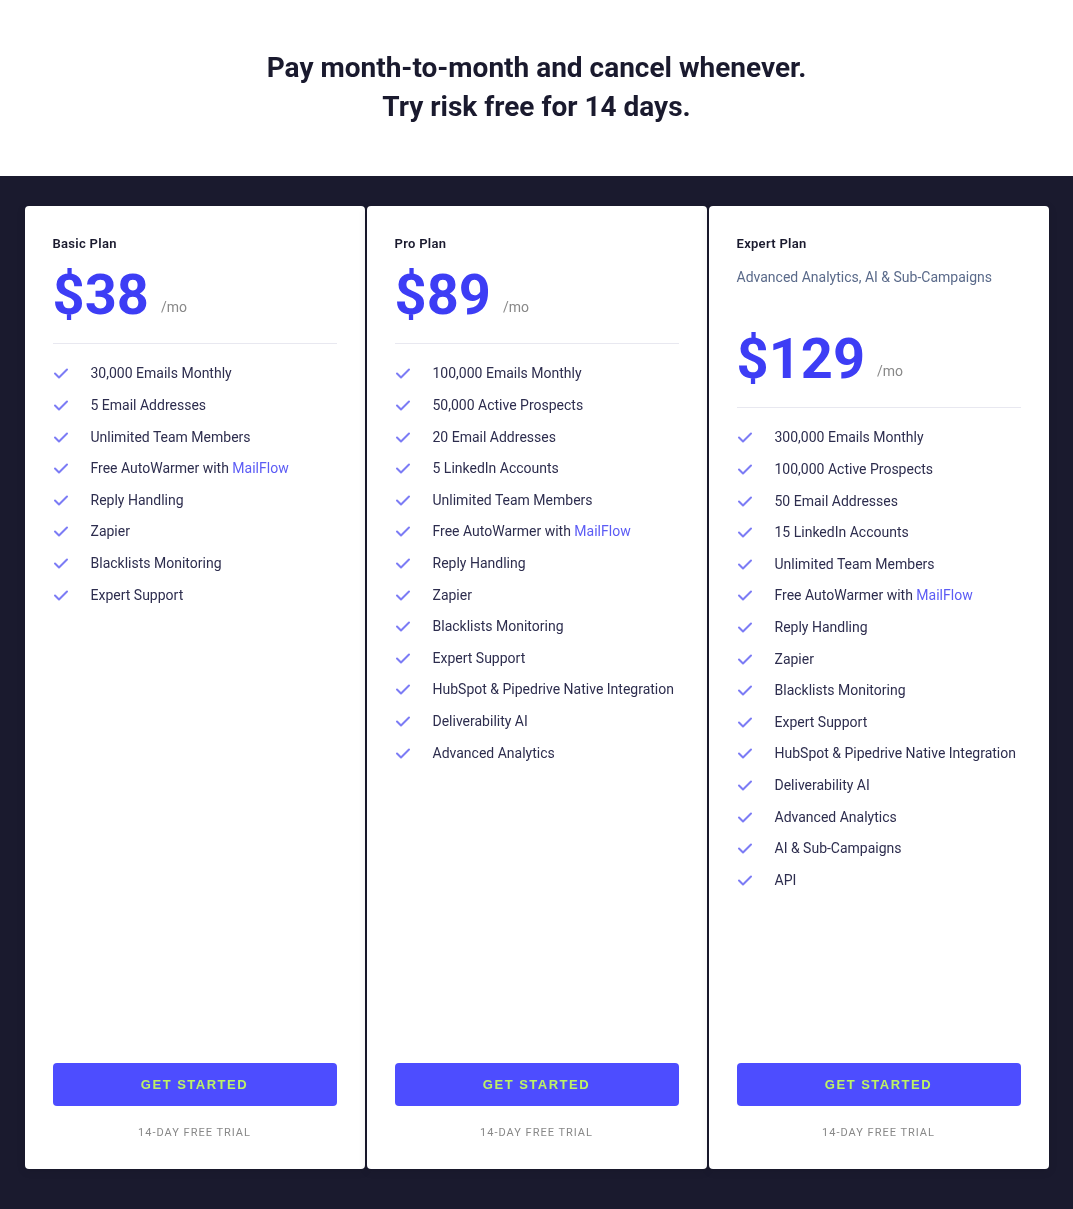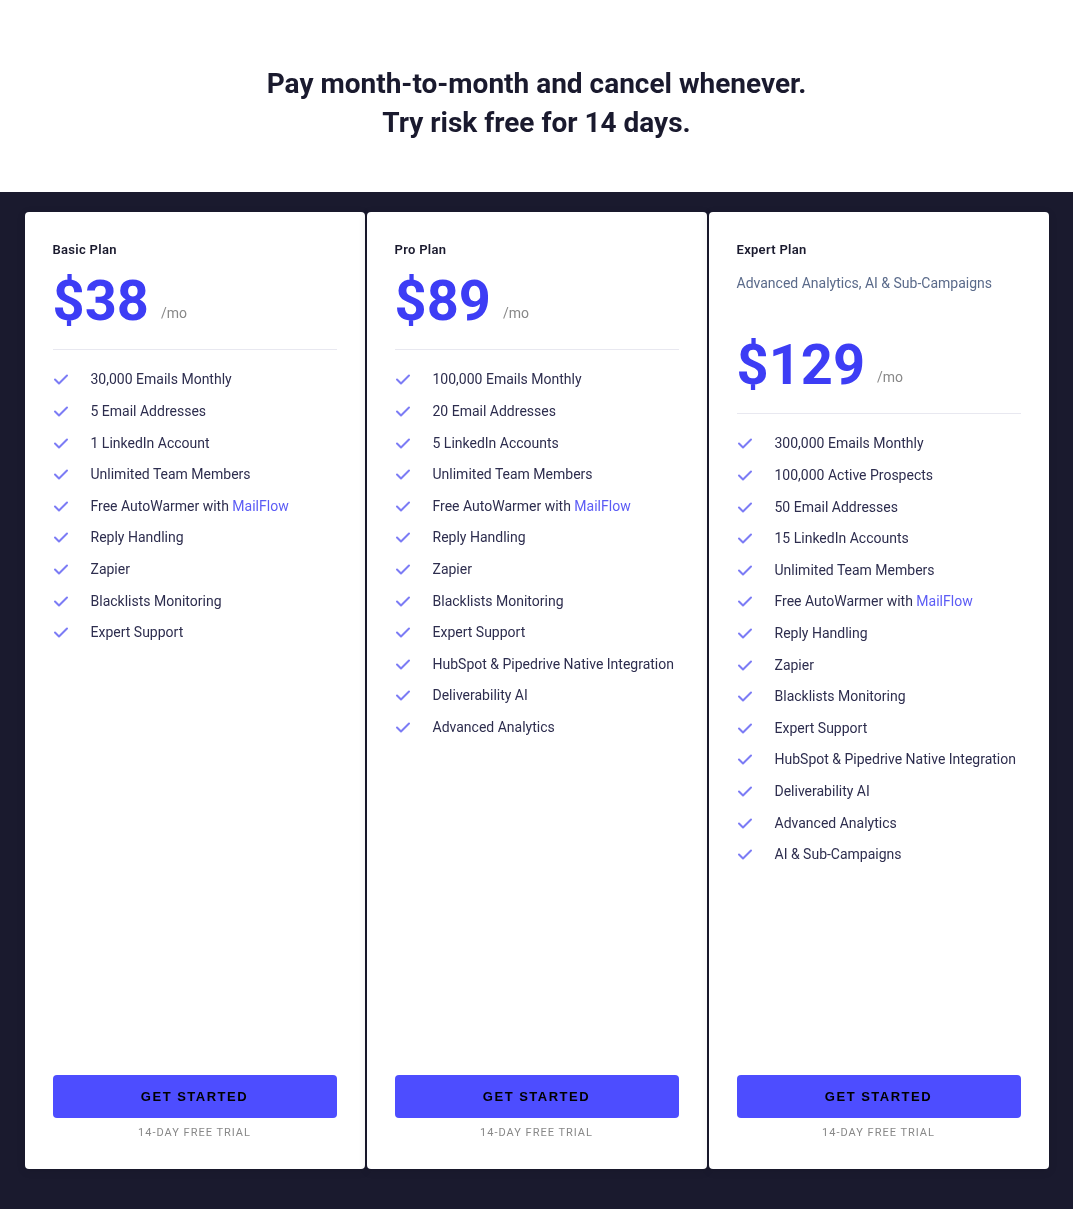--- a/index.html
+++ b/index.html
@@ -14,34 +14,34 @@
       min-height: 1209px;
       display: flex;
       flex-direction: column;
       align-items: center;
     }
 
     .header-section {
       background: #ffffff;
       width: 100%;
       text-align: center;
-      padding: 64px 20px 50px;
+      padding: 48px 20px 50px;
     }
 
     .header-title {
       font-size: 28px;
       font-weight: 700;
       color: #1a1a2e;
       line-height: 1.4;
     }
 
     .plans-wrapper {
       background-color: #1a1a2e;
       width: 100%;
-      padding: 20px 20px 40px;
+      padding: 30px 20px 40px;
       display: flex;
       justify-content: center;
       gap: 0;
       flex: 1;
     }
 
     .plan-card {
       background: #ffffff;
       border-radius: 4px;
       padding: 30px 28px 30px;
@@ -126,31 +126,31 @@
       height: 16px;
     }
 
     .feature-link {
       color: #5c5cf5;
       text-decoration: none;
     }
 
     .cta-button {
       background-color: #4d4dff;
-      color: #000000;
+      color: #bef264;
       border: none;
       border-radius: 4px;
       padding: 14px 20px;
       font-size: 13px;
       font-weight: 700;
       letter-spacing: 1.5px;
       text-transform: uppercase;
       cursor: pointer;
       width: 100%;
-      margin-bottom: 8px;
+      margin-bottom: 20px;
     }
 
     .trial-text {
       text-align: center;
       font-size: 11px;
       color: #888;
       letter-spacing: 1px;
       text-transform: uppercase;
     }
   </style>
@@ -178,26 +178,20 @@
           <span class="check-icon"><svg viewBox="0 0 16 16" fill="none" xmlns="http://www.w3.org/2000/svg">
         <path d="M2 8.5L6 12.5L14 4.5" stroke="#7c7cf5" stroke-width="2" stroke-linecap="round" stroke-linejoin="round"></path>
       </svg></span>
           <span>30,000 Emails Monthly</span>
         </li>
         <li class="feature-item">
           <span class="check-icon"><svg viewBox="0 0 16 16" fill="none" xmlns="http://www.w3.org/2000/svg">
         <path d="M2 8.5L6 12.5L14 4.5" stroke="#7c7cf5" stroke-width="2" stroke-linecap="round" stroke-linejoin="round"></path>
       </svg></span>
           <span>5 Email Addresses</span>
-        </li>
-        <li class="feature-item">
-          <span class="check-icon"><svg viewBox="0 0 16 16" fill="none" xmlns="http://www.w3.org/2000/svg">
-        <path d="M2 8.5L6 12.5L14 4.5" stroke="#7c7cf5" stroke-width="2" stroke-linecap="round" stroke-linejoin="round"></path>
-      </svg></span>
-          <span>1 LinkedIn Account</span>
         </li>
         <li class="feature-item">
           <span class="check-icon"><svg viewBox="0 0 16 16" fill="none" xmlns="http://www.w3.org/2000/svg">
         <path d="M2 8.5L6 12.5L14 4.5" stroke="#7c7cf5" stroke-width="2" stroke-linecap="round" stroke-linejoin="round"></path>
       </svg></span>
           <span>Unlimited Team Members</span>
         </li>
         <li class="feature-item">
           <span class="check-icon"><svg viewBox="0 0 16 16" fill="none" xmlns="http://www.w3.org/2000/svg">
         <path d="M2 8.5L6 12.5L14 4.5" stroke="#7c7cf5" stroke-width="2" stroke-linecap="round" stroke-linejoin="round"></path>
@@ -238,20 +232,26 @@
         <span class="price-amount">$89</span>
         <span class="price-period">/mo</span>
       </div>
       <hr class="divider">
       <ul class="features-list">
         <li class="feature-item">
           <span class="check-icon"><svg viewBox="0 0 16 16" fill="none" xmlns="http://www.w3.org/2000/svg">
         <path d="M2 8.5L6 12.5L14 4.5" stroke="#7c7cf5" stroke-width="2" stroke-linecap="round" stroke-linejoin="round"></path>
       </svg></span>
           <span>100,000 Emails Monthly</span>
+        </li>
+        <li class="feature-item">
+          <span class="check-icon"><svg viewBox="0 0 16 16" fill="none" xmlns="http://www.w3.org/2000/svg">
+        <path d="M2 8.5L6 12.5L14 4.5" stroke="#7c7cf5" stroke-width="2" stroke-linecap="round" stroke-linejoin="round"></path>
+      </svg></span>
+          <span>50,000 Active Prospects</span>
         </li>
         <li class="feature-item">
           <span class="check-icon"><svg viewBox="0 0 16 16" fill="none" xmlns="http://www.w3.org/2000/svg">
         <path d="M2 8.5L6 12.5L14 4.5" stroke="#7c7cf5" stroke-width="2" stroke-linecap="round" stroke-linejoin="round"></path>
       </svg></span>
           <span>20 Email Addresses</span>
         </li>
         <li class="feature-item">
           <span class="check-icon"><svg viewBox="0 0 16 16" fill="none" xmlns="http://www.w3.org/2000/svg">
         <path d="M2 8.5L6 12.5L14 4.5" stroke="#7c7cf5" stroke-width="2" stroke-linecap="round" stroke-linejoin="round"></path>
@@ -402,17 +402,23 @@
         <path d="M2 8.5L6 12.5L14 4.5" stroke="#7c7cf5" stroke-width="2" stroke-linecap="round" stroke-linejoin="round"></path>
       </svg></span>
           <span>Advanced Analytics</span>
         </li>
         <li class="feature-item">
           <span class="check-icon"><svg viewBox="0 0 16 16" fill="none" xmlns="http://www.w3.org/2000/svg">
         <path d="M2 8.5L6 12.5L14 4.5" stroke="#7c7cf5" stroke-width="2" stroke-linecap="round" stroke-linejoin="round"></path>
       </svg></span>
           <span>AI &amp; Sub-Campaigns</span>
         </li>
+        <li class="feature-item">
+          <span class="check-icon"><svg viewBox="0 0 16 16" fill="none" xmlns="http://www.w3.org/2000/svg">
+        <path d="M2 8.5L6 12.5L14 4.5" stroke="#7c7cf5" stroke-width="2" stroke-linecap="round" stroke-linejoin="round"></path>
+      </svg></span>
+          <span>API</span>
+        </li>
       </ul>
       <button class="cta-button">GET STARTED</button>
       <div class="trial-text">14-DAY FREE TRIAL</div>
     </div>
   </div>
 
 </body></html>

